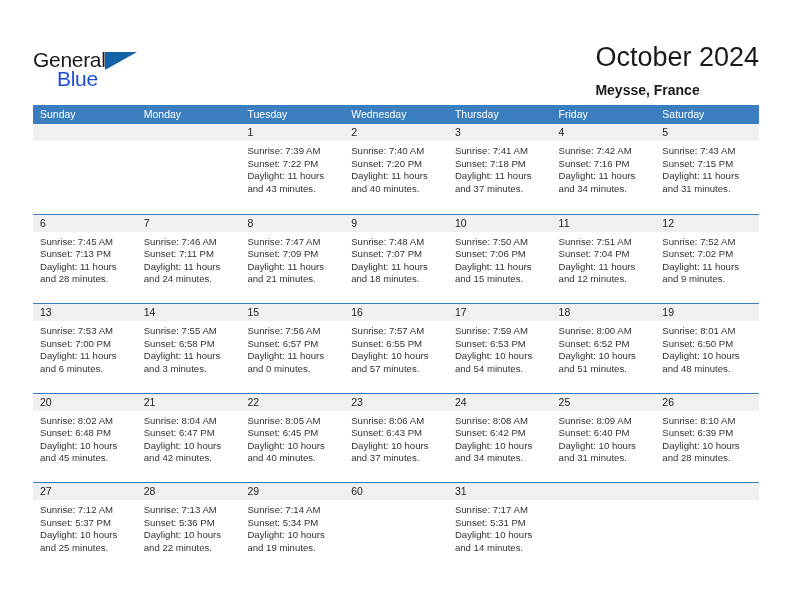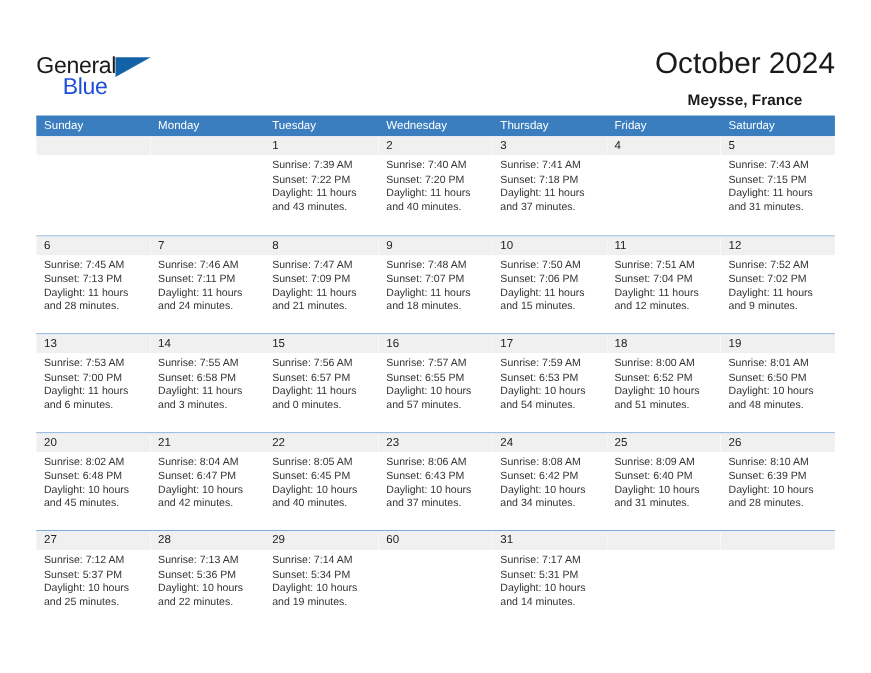--- a/index.html
+++ b/index.html
@@ -62,21 +62,21 @@
     height: 0;
     border-left: 32px solid #1362a8;
     border-bottom: 18px solid transparent;
     border-top: 0 solid transparent;
   }
 
   .title-block {
     position: absolute;
     right: 0;
     top: 0;
-    text-align: center;
+    text-align: left;
   }
   .cal-title {
     font-size: 27px;
     color: #1a1a1a;
     line-height: 34px;
     white-space: nowrap;
     font-weight: normal;
     margin: 0;
   }
   .cal-subtitle {
@@ -211,20 +211,25 @@
           <div class="day-cell">
             <div class="day-num-bar">3</div>
             <div class="day-body">
               <div>Sunrise: 7:41 AM</div>
               <div>Sunset: 7:18 PM</div>
               <div class="daylight-line">Daylight: 11 hours and 37 minutes.</div>
             </div>
           </div>
           <div class="day-cell">
             <div class="day-num-bar">4</div>
+            <div class="day-body">
+              <div>Sunrise: 7:42 AM</div>
+              <div>Sunset: 7:16 PM</div>
+              <div class="daylight-line">Daylight: 11 hours and 34 minutes.</div>
+            </div>
           </div>
           <div class="day-cell">
             <div class="day-num-bar">5</div>
             <div class="day-body">
               <div>Sunrise: 7:43 AM</div>
               <div>Sunset: 7:15 PM</div>
               <div class="daylight-line">Daylight: 11 hours and 31 minutes.</div>
             </div>
           </div>
         </div>

